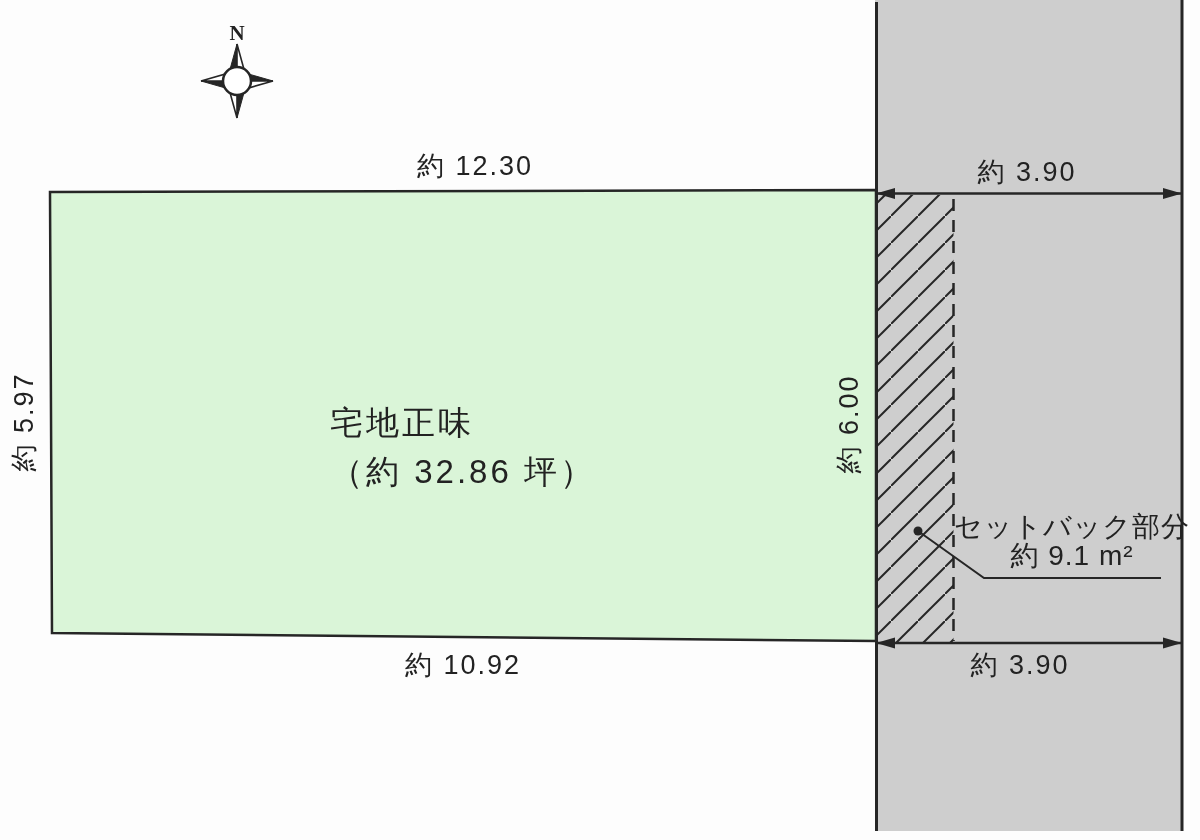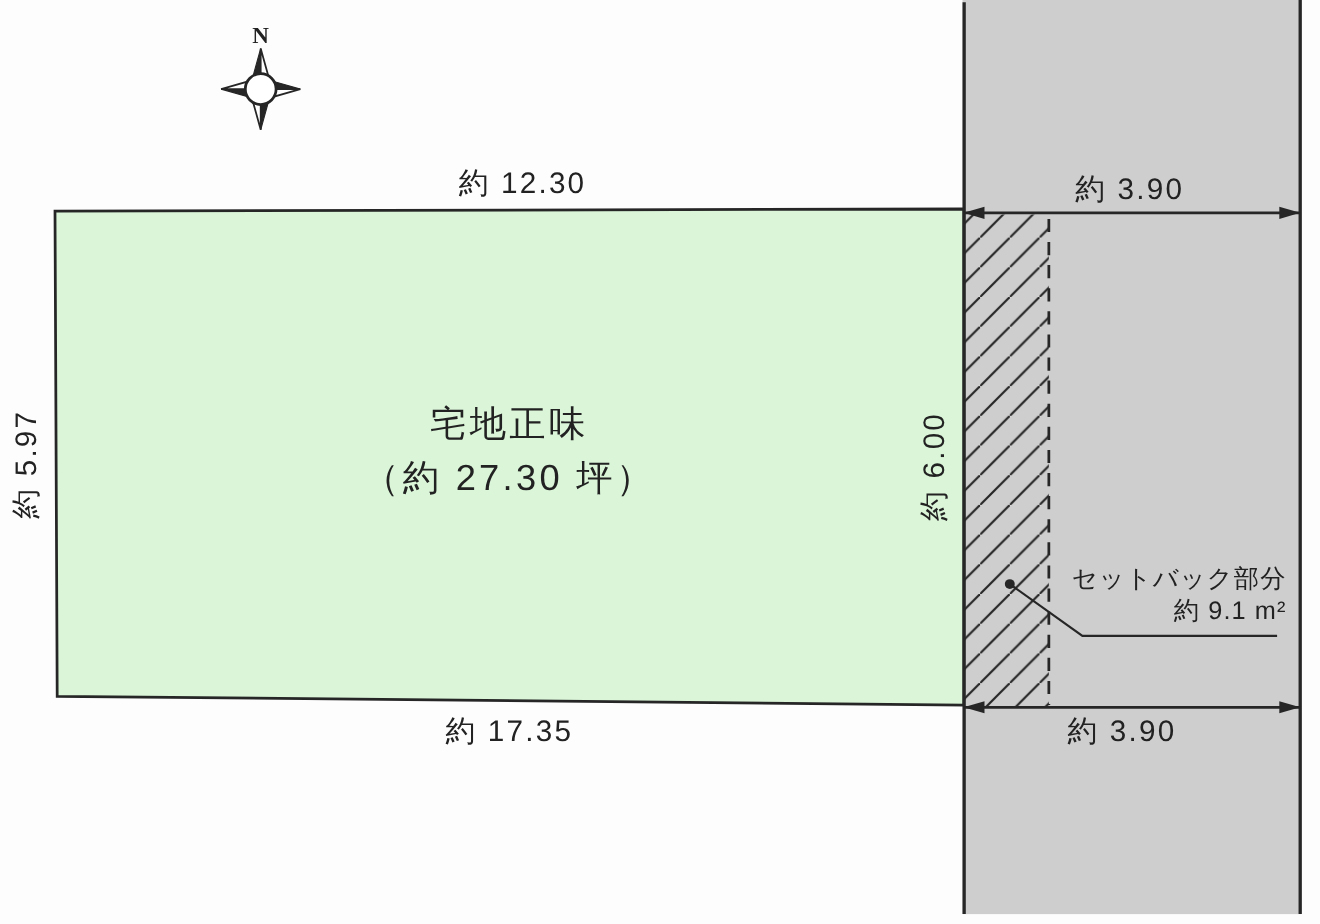--- a/index.html
+++ b/index.html
@@ -22,29 +22,29 @@
   .label{
     position:absolute;
     transform:translate(-50%,-50%);
     white-space:nowrap;
     color:var(--text);
     letter-spacing:2px;
   }
   .dim{font-size:27px;}
   .rot{transform:translate(-50%,-50%) rotate(-90deg);}
   .plot-label{
-    text-align:center;
     font-size:33px;
     line-height:49px;
     letter-spacing:3px;
     font-weight:500;
+    margin-top:38px;
   }
   .setback-label{
-    text-align:right;
-    font-size:23px;
+    text-align:center;
+    font-size:28px;
     line-height:29px;
     letter-spacing:1px;
   }
   .north{
     font-family:"Liberation Serif","DejaVu Serif",serif;
     font-weight:bold;
     font-size:21px;
     letter-spacing:0;
   }
 
@@ -109,33 +109,33 @@
       <path class="cp-black" d="M201,81 L229,89 L237,81 Z"></path>
       <path class="cp-white" d="M201,81 L229,73 L237,81 Z"></path>
       <circle class="cp-circle" cx="237" cy="81" r="14"></circle>
     </g>
   </svg>
 
   <div class="label north" style="left:237px;top:33px;">N</div>
 
   <div class="label dim" style="left:475px;top:166px;">約 12.30</div>
 
-  <div class="label dim" style="left:463px;top:665px;">約 17.35</div>
+  <div class="label dim" style="left:463px;top:665px;">約 10.92</div>
 
   <div class="label dim rot" style="left:24px;top:422px;">約 5.97</div>
 
   <div class="label dim rot" style="left:849px;top:424px;">約 6.00</div>
 
   <div class="label dim" style="left:1027px;top:172px;">約 3.90</div>
 
   <div class="label dim" style="left:1020px;top:665px;">約 3.90</div>
 
   <div class="label plot-label" style="left:463px;top:409px;">
     <div>宅地正味</div>
-    <div>（約 27.30 坪）</div>
+    <div>（約 32.86 坪）</div>
   </div>
 
   <div class="label setback-label" style="left:1072px;top:541px;">
     <div>セットバック部分</div>
     <div>約 9.1 m²</div>
   </div>
 
 </div>
 
 </body></html>

